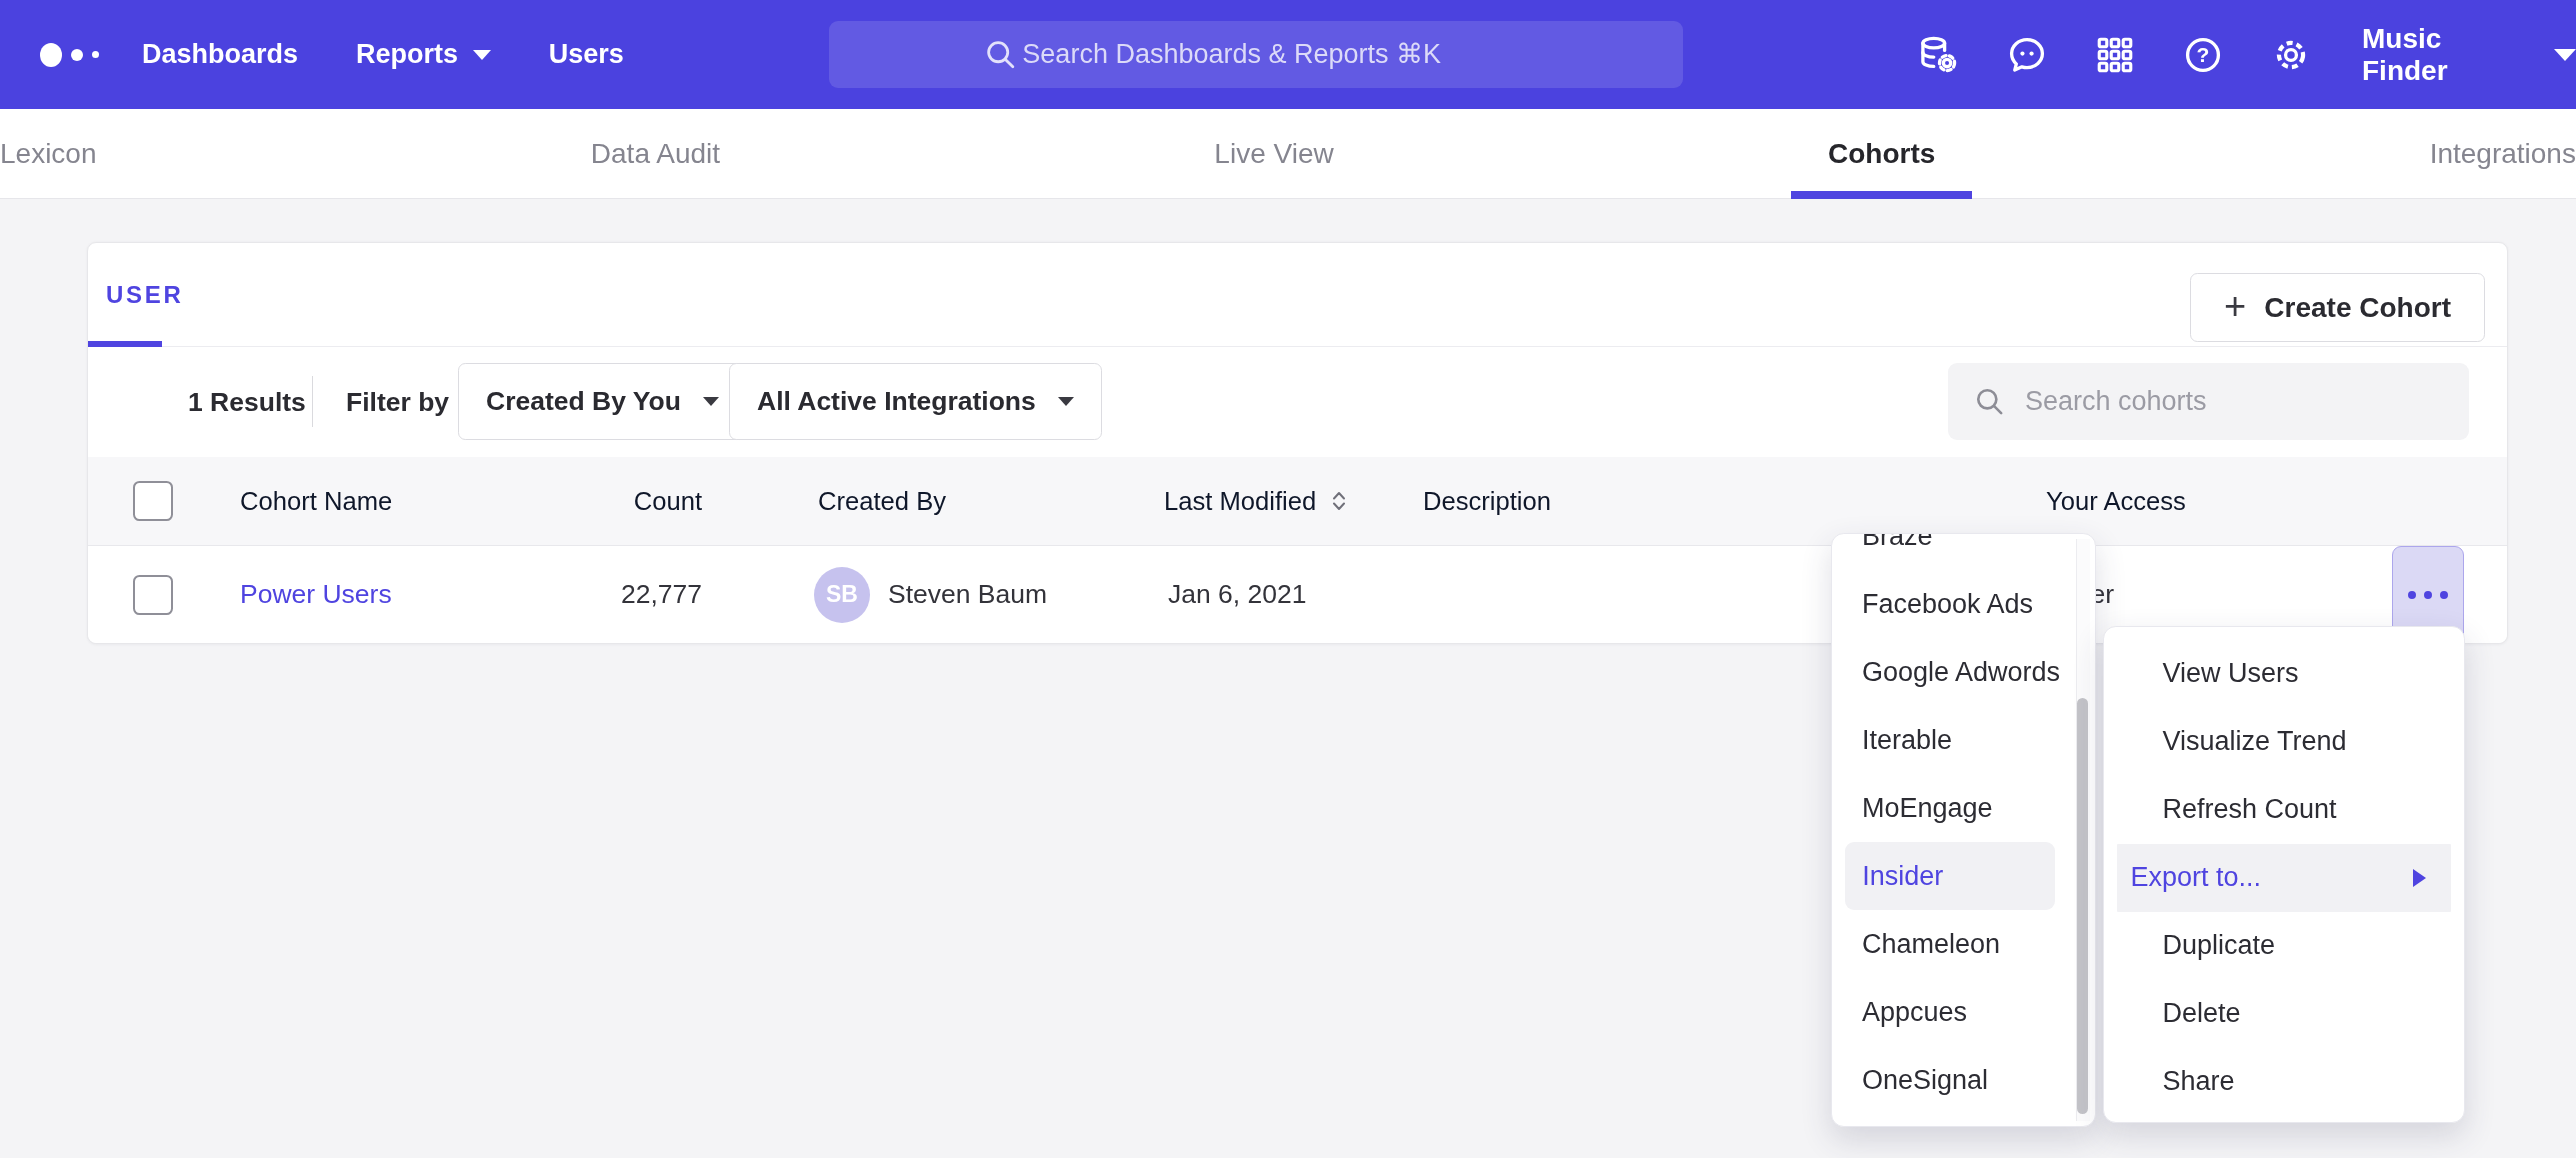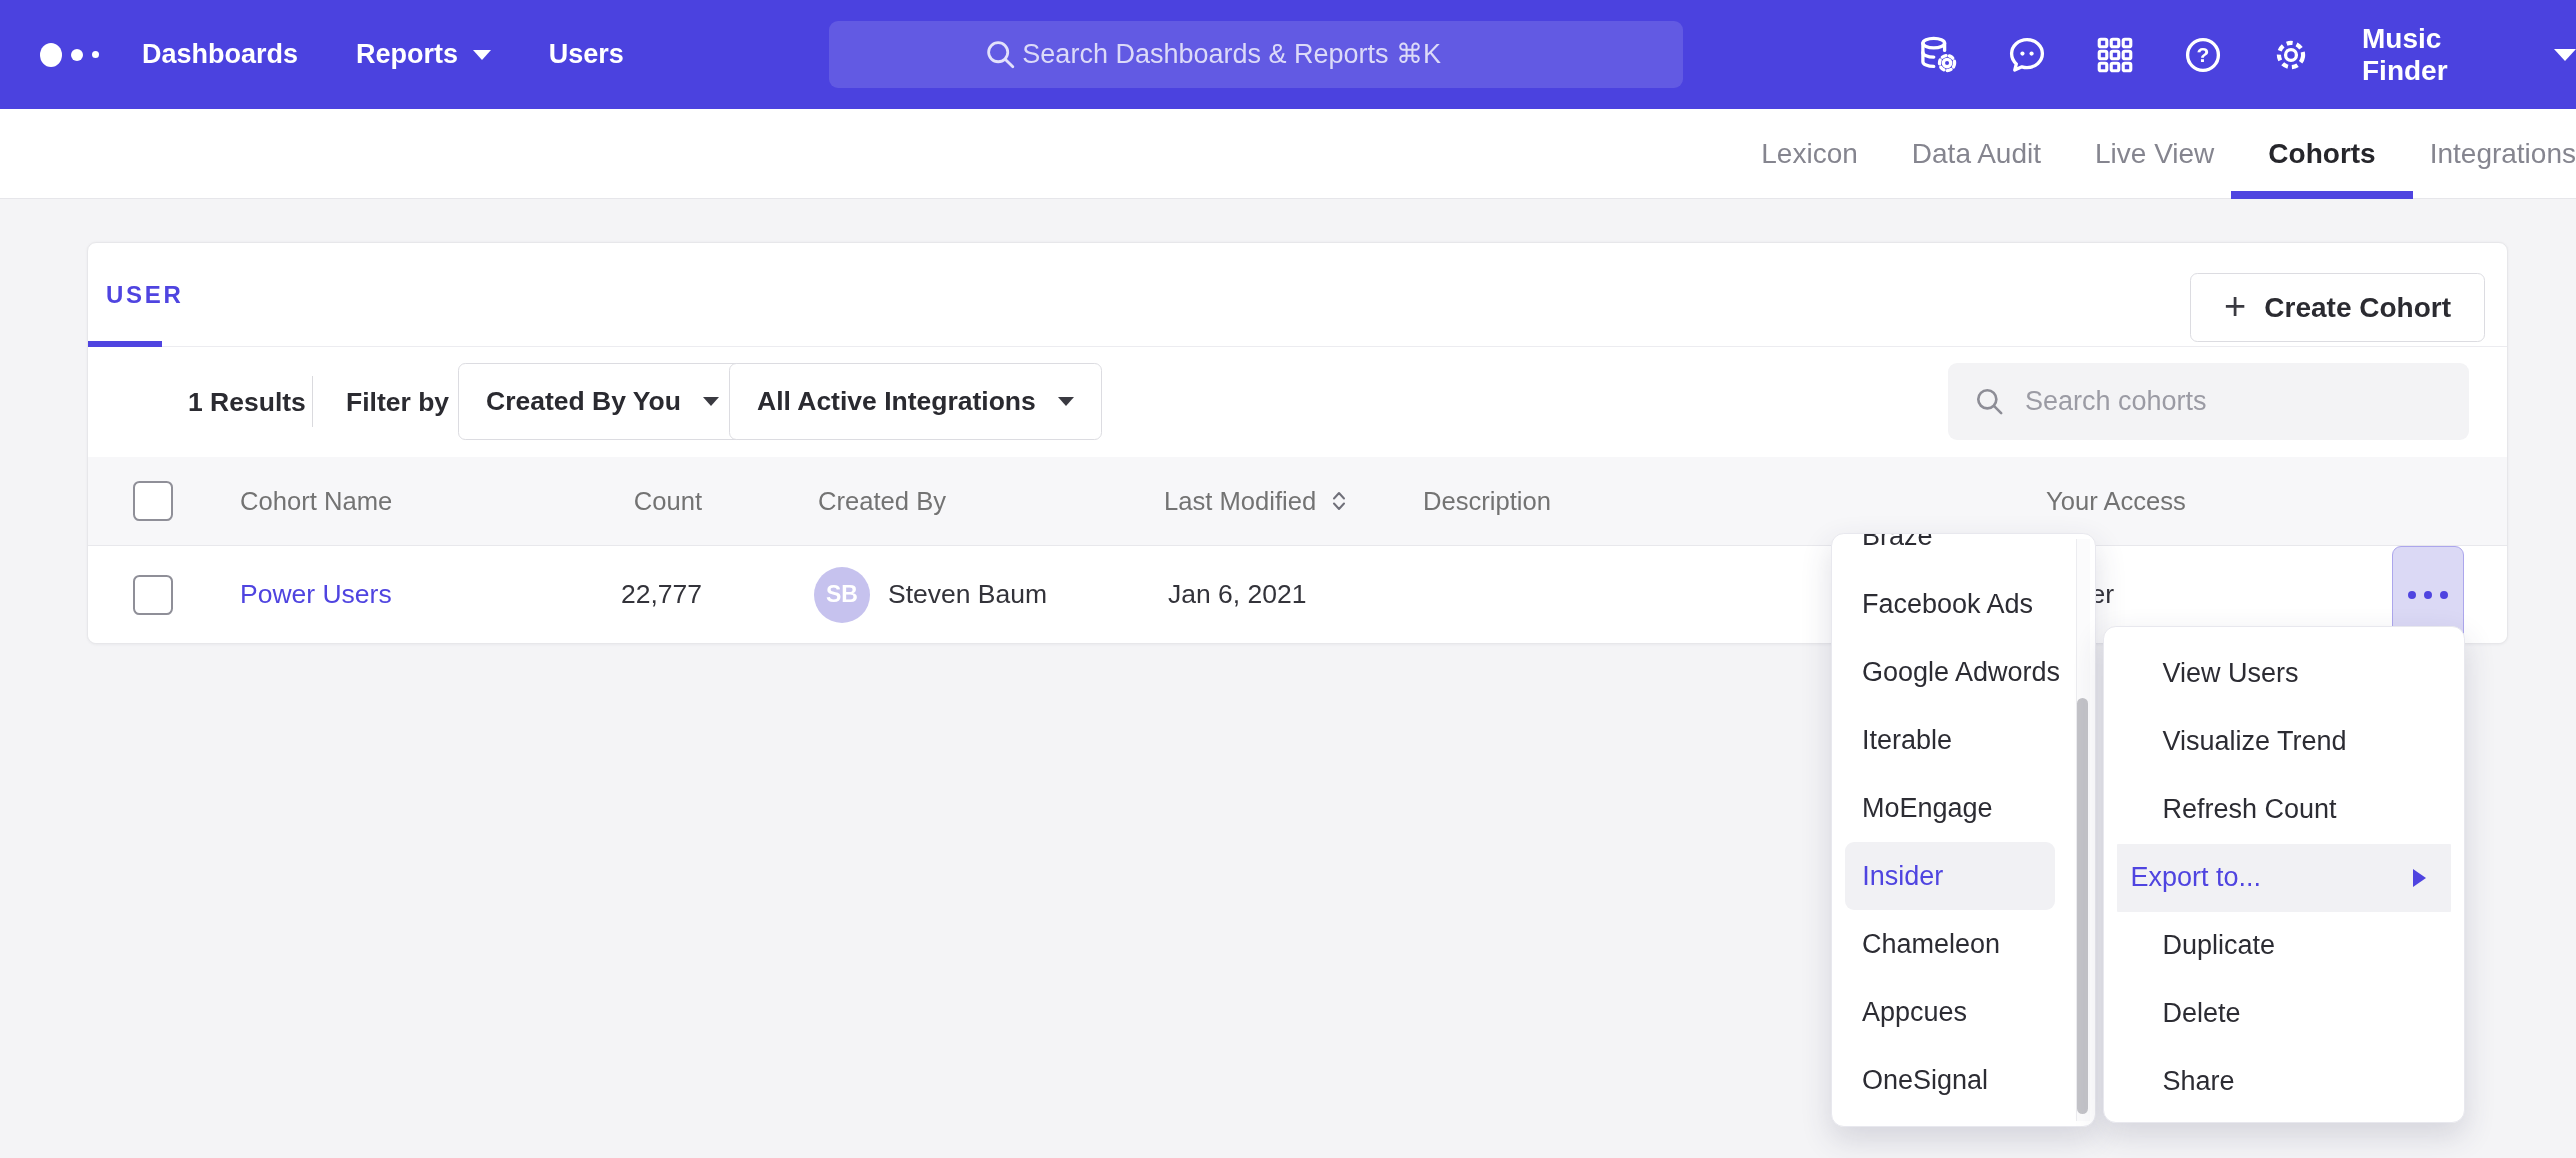--- a/index.html
+++ b/index.html
@@ -25,21 +25,21 @@
     border-radius:9px; display:flex; align-items:center; justify-content:center; gap:3.7px;padding-left:17px; }
   .nav-search svg { flex:0 0 auto; }
   .nav-search input { background:transparent; border:none; outline:none; width:525px; font:27px "Liberation Sans",sans-serif; color:#fff; }
   .nav-search input::placeholder { color:#dcdaf8; opacity:1; }
   .nav-icons { position:absolute; left:1918px; top:0; height:100%; display:flex; align-items:center; gap:46px; }
   .nav-ic { width:42px; height:42px; display:flex; align-items:center; justify-content:center; cursor:pointer; }
   .project { position:absolute; left:2362px; top:0; height:100%; display:flex; align-items:center; gap:20px; color:#fff; font-size:28px; font-weight:700; cursor:pointer; }
   .caret-w-lg { width:0; height:0; border-left:11px solid transparent; border-right:11px solid transparent; border-top:12px solid #fff; }
 
   
-  .tabs-bar { height:90px; background:#fff; border-bottom:0.9px solid #e6e6ea; display:flex; justify-content:flex-end; align-items:center; gap:54px; }
+  .tabs-bar { height:90px; background:#fff; border-bottom:0.9px solid #e6e6ea; display:flex; justify-content:space-between; align-items:center; gap:54px; }
   .tab { position:relative; height:90px; display:flex; align-items:center; font-size:28px; color:var(--text-gray,#85858f); cursor:pointer; }
   .tab.active { color:#26262b; font-weight:700; }
   .tab.active::after { content:""; position:absolute; left:-37px; right:-37px; bottom:0; height:7.3px; background:var(--accent,#4f44e0); }
 
   
   .page { position:relative; height:959px; }
   .card { position:absolute; left:87px; top:43px; width:2421px; background:#fff; border:0.9px solid #e7e7ea; border-radius:9px; box-shadow:0 0.9px 2.7px rgba(30,30,60,.05); }
 
   .user-tab-row { position:relative; height:104px; border-bottom:0.9px solid #ececf0; }
   .user-tab-label { position:absolute; left:18px; top:0; height:100%; display:flex; align-items:center; color:var(--accent,#4f44e0); font-size:24px; font-weight:700; letter-spacing:2.7px; cursor:pointer; }
@@ -53,21 +53,21 @@
   .v-divider { left:224px; top:29px; height:51px; width:0.9px; background:#dadade; }
   .filter-by { left:258px; font-size:26.5px; font-weight:700; }
   .drop-btn { top:16.4px; height:77px; border:0.9px solid #dcdce1; border-radius:7.3px; background:#fff; padding:0 27px; display:flex; align-items:center; gap:22px; font-size:26.5px; font-weight:700; color:#2a2a30; cursor:pointer; }
   .drop1 { left:370px; }
   .drop2 { left:641px; }
   .caret-d { width:0; height:0; border-left:8.2px solid transparent; border-right:8.2px solid transparent; border-top:9px solid #3a3a41; }
   .cohort-search { right:38px; top:16.4px; height:77px; width:521px; background:#f3f3f5; border-radius:9px; display:flex; align-items:center; padding:0 24px; gap:18px; }
   .cohort-search input { background:transparent; border:none; outline:none; width:402px; font:27px "Liberation Sans",sans-serif; color:#3a3a41; }
   .cohort-search input::placeholder { color:#9b9ba4; opacity:1; }
 
-  .thead { position:relative; height:89px; background:#f7f7f9; border-bottom:0.9px solid #e8e8ec; font-size:25.6px; color:#737373; }
+  .thead { position:relative; height:89px; background:#f7f7f9; border-bottom:0.9px solid #e8e8ec; font-size:25.6px; color:#0f172a; }
   .thead > div, .trow > div { position:absolute; top:0; height:100%; display:flex; align-items:center; }
   .checkbox { width:40px; height:40px; border:2.7px solid #8f8f98; border-radius:6.4px; background:#fff; cursor:pointer; }
   .cell-check { left:45px; }
   .cell-name { left:152px; }
   .cell-count { left:438px; width:176px; justify-content:flex-end; }
   .cell-created { left:730px; }
   .cell-modified { left:1076px; gap:12.8px; cursor:pointer; }
   .cell-desc { left:1335px; }
   .cell-access { left:1958px; }
 

